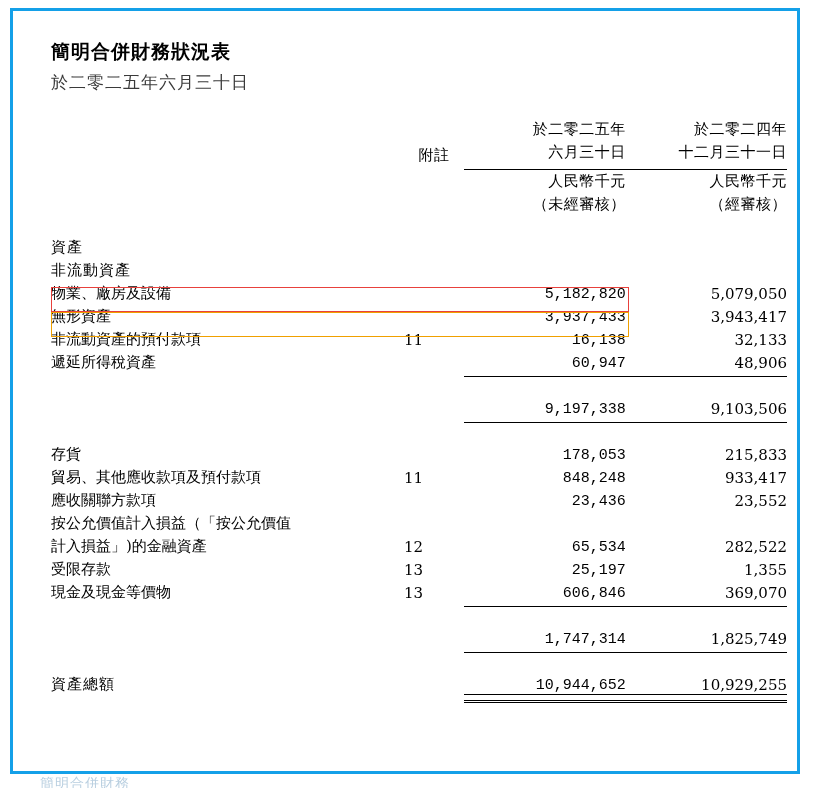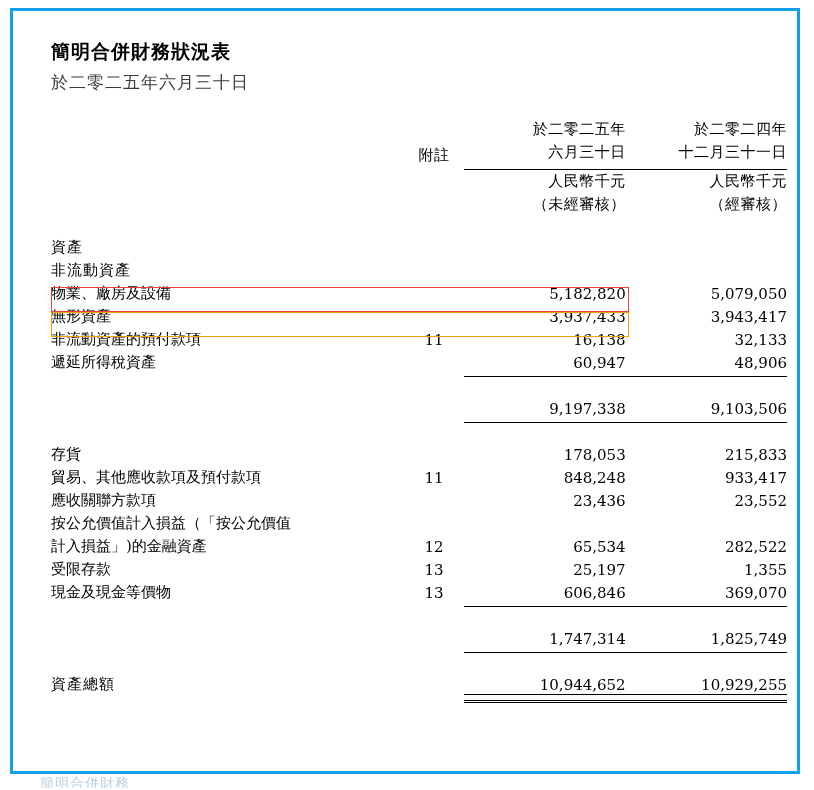--- a/index.html
+++ b/index.html
@@ -87,23 +87,23 @@
     padding-bottom: 1px;
   }
   .row-h { height: 23px; }
   .sect {
     font-weight: bold;
     letter-spacing: 1px;
     padding-top: 2px;
     margin-left: 12px;
   }
   .bold { font-weight: bold; }
-  .val-cur { text-align: right; padding-right: 6px; font-weight: bold; white-space: nowrap; }
+  .val-cur { text-align: right; padding-right: 6px; font-weight: bold; white-space: nowrap; font-family: Liberation Mono, monospace; }
   .val-prev { text-align: right; padding-right: 4px; white-space: nowrap; }
-  .note { text-align: center; }
+  .note { }
   .indent { padding-left: 22px; }
   .spacer-md td { height: 18px; }
   .dbl-cur {
     border-top: 1.2px solid #000;
     border-bottom: 3.6px double #000;
   }
   .dbl-prev {
     border-top: 1.2px solid #000;
     border-bottom: 3.6px double #000;
   }

